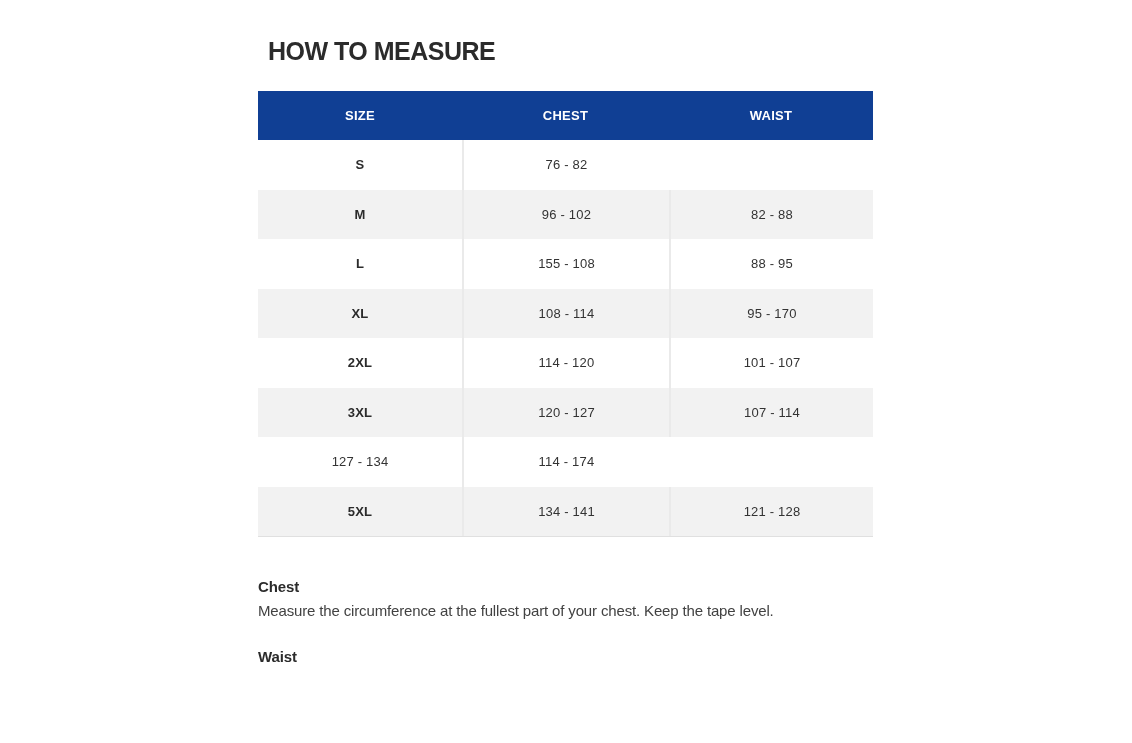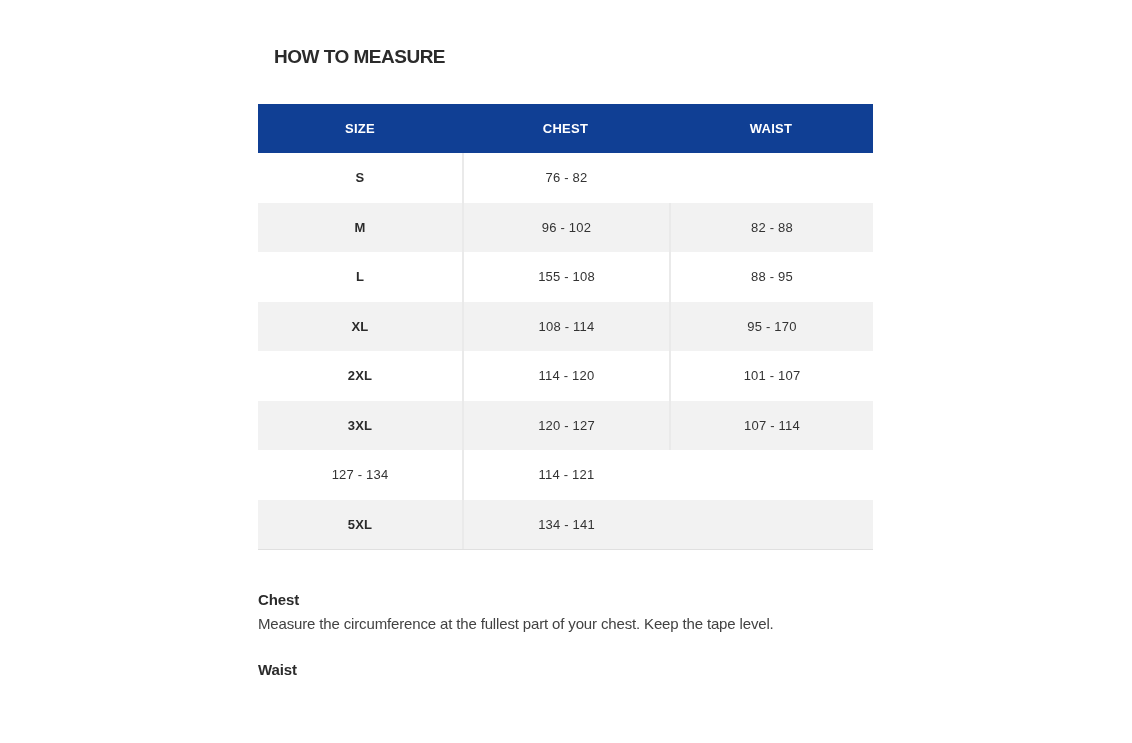--- a/index.html
+++ b/index.html
@@ -21,29 +21,29 @@
     position:relative;
     overflow:hidden;
   }
   .content{
     position:absolute;
     left:258px;
     top:29px;
     width:615px;
   }
   .page-title{
-    font-size:19px;
+    font-size:25px;
     font-weight:bold;
     letter-spacing:-0.5px;
     line-height:24px;
     color:var(--ink);
-    margin:16px;
+    margin:10px;
   }
   .size-table{
-    margin-top:35px;
+    margin-top:28px;
     width:615px;
   }
   .thead,.tr{
     display:grid;
     grid-template-columns:204px 207px 204px;
   }
   .thead{
     background:var(--header-bg);
     height:49px;
   }
@@ -140,25 +140,26 @@
           <div class="td">114 - 120</div>
           <div class="td">101 - 107</div>
         </div>
         <div class="tr">
           <div class="td size-cell">3XL</div>
           <div class="td">120 - 127</div>
           <div class="td">107 - 114</div>
         </div>
         <div class="tr">
           <div class="td">127 - 134</div>
-          <div class="td">114 - 121</div>
+          <div class="td">114 - 174</div>
         </div>
         <div class="tr">
           <div class="td size-cell">5XL</div>
           <div class="td">134 - 141</div>
+          <div class="td">121 - 128</div>
         </div>
       </div>
   </div>
 
   <div class="note first">
     <div class="note-heading">Chest</div>
     <div class="note-body">Measure the circumference at the fullest part of your chest. Keep the tape level.</div>
   </div>
 
   <div class="note">

